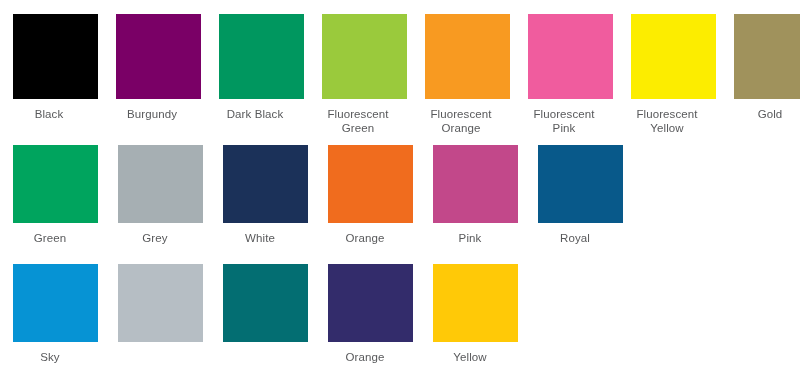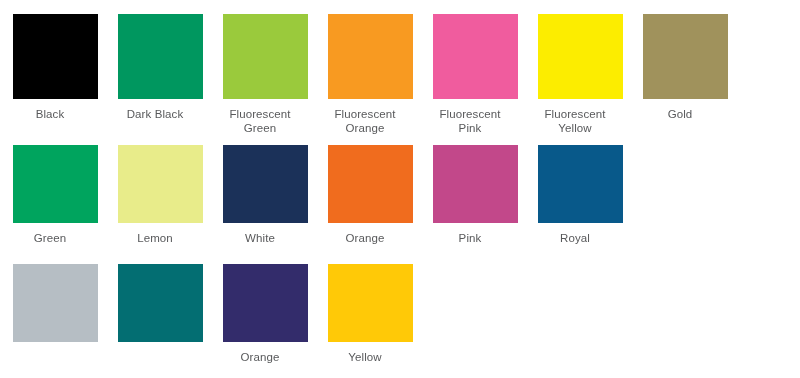--- a/index.html
+++ b/index.html
@@ -78,20 +78,24 @@
 <body>
 
 <div id="swatch-chart">
 
   <div class="swatch-row row-1">
     <div class="swatch-cell">
       <div class="swatch-chip" style="background-color: rgb(0, 0, 0);"></div>
       <div class="swatch-label">Black</div>
     </div>
     <div class="swatch-cell">
+      <div class="swatch-chip" style="background-color: rgb(122, 0, 102);"></div>
+      <div class="swatch-label">Burgundy</div>
+    </div>
+    <div class="swatch-cell">
       <div class="swatch-chip" style="background-color: rgb(0, 151, 95);"></div>
       <div class="swatch-label">Dark Black</div>
     </div>
     <div class="swatch-cell">
       <div class="swatch-chip" style="background-color: rgb(154, 202, 60);"></div>
       <div class="swatch-label">Fluorescent
 Green</div>
     </div>
     <div class="swatch-cell">
       <div class="swatch-chip" style="background-color: rgb(248, 154, 33);"></div>
@@ -113,22 +117,22 @@
       <div class="swatch-label">Gold</div>
     </div>
   </div>
 
   <div class="swatch-row row-2">
     <div class="swatch-cell">
       <div class="swatch-chip" style="background-color: rgb(0, 164, 94);"></div>
       <div class="swatch-label">Green</div>
     </div>
     <div class="swatch-cell">
-      <div class="swatch-chip" style="background-color: rgb(232, 236, 138);"></div>
-      <div class="swatch-label">Lemon</div>
+      <div class="swatch-chip" style="background-color: rgb(166, 175, 179);"></div>
+      <div class="swatch-label">Grey</div>
     </div>
     <div class="swatch-cell">
       <div class="swatch-chip" style="background-color: rgb(27, 49, 89);"></div>
       <div class="swatch-label">White</div>
     </div>
     <div class="swatch-cell">
       <div class="swatch-chip" style="background-color: rgb(240, 108, 30);"></div>
       <div class="swatch-label">Orange</div>
     </div>
     <div class="swatch-cell">
@@ -136,20 +140,24 @@
       <div class="swatch-label">Pink</div>
     </div>
     <div class="swatch-cell">
       <div class="swatch-chip" style="background-color: rgb(8, 89, 138);"></div>
       <div class="swatch-label">Royal</div>
     </div>
   </div>
 
   <div class="swatch-row row-3">
     <div class="swatch-cell">
+      <div class="swatch-chip" style="background-color: rgb(6, 147, 212);"></div>
+      <div class="swatch-label">Sky</div>
+    </div>
+    <div class="swatch-cell">
       <div class="swatch-chip" style="background-color: rgb(182, 190, 196);"></div>
     </div>
     <div class="swatch-cell">
       <div class="swatch-chip" style="background-color: rgb(3, 110, 114);"></div>
     </div>
     <div class="swatch-cell">
       <div class="swatch-chip" style="background-color: rgb(51, 44, 107);"></div>
       <div class="swatch-label">Orange</div>
     </div>
     <div class="swatch-cell">

